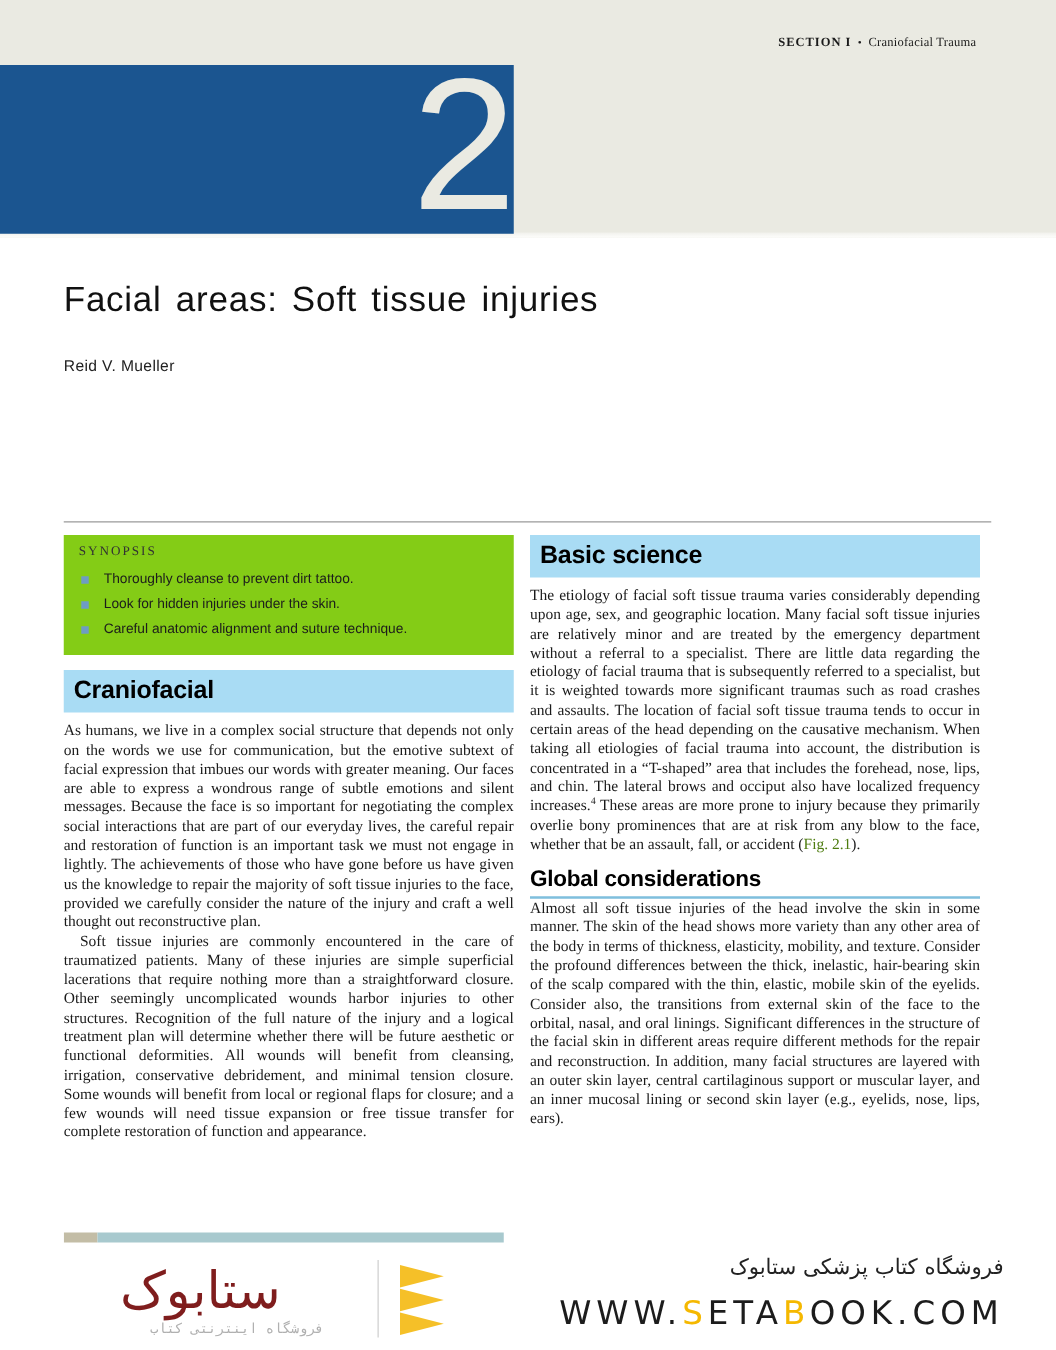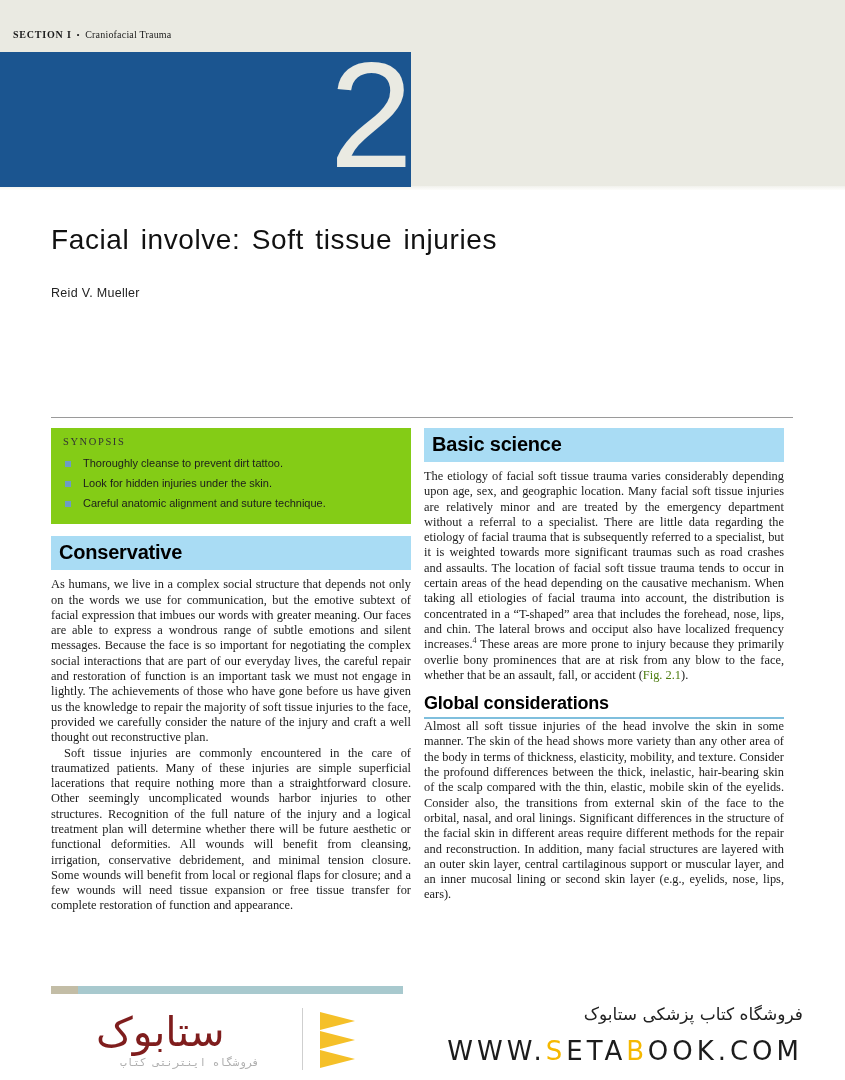--- a/index.html
+++ b/index.html
@@ -28,26 +28,25 @@
     position: absolute;
     left: 0; top: 186px;
     width: 845px; height: 4px;
     background: linear-gradient(#f1f1ec, #fdfdfb);
   }
 
   .running-head {
     position: absolute;
     left: 0; top: 29px;
     width: 781px;
-    text-align: left;
+    text-align: right;
     font-family: "Liberation Serif", serif;
     font-size: 10px;
     letter-spacing: 0.4px;
     color: #1a1a1a;
-    padding-left: 13px;
   }
   .running-head .sec {
     font-weight: bold;
     letter-spacing: 0.8px;
   }
   .running-head .dot {
     padding: 0 5px;
     font-size: 9px;
   }
   .running-head .sec-title {
@@ -291,37 +290,37 @@
 <div class="top-band-edge"></div>
 
 <div class="running-head">
   <span class="sec">SECTION I</span><span class="dot">•</span><span class="sec-title">Craniofacial Trauma</span>
 </div>
 
 <div class="chapter-banner">
   <div class="chapter-number">2</div>
 </div>
 
-<div class="chapter-title">Facial involve: Soft tissue injuries</div>
+<div class="chapter-title">Facial areas: Soft tissue injuries</div>
 <div class="chapter-author">Reid V. Mueller</div>
 
 <div class="top-rule"></div>
 
 <div class="col col-left">
 
   <div class="synopsis-box">
     <div class="synopsis-label">SYNOPSIS</div>
     <ul class="synopsis-list">
       <li><span class="sq"></span><span>Thoroughly cleanse to prevent dirt tattoo.</span></li>
       <li><span class="sq"></span><span>Look for hidden injuries under the skin.</span></li>
       <li><span class="sq"></span><span>Careful anatomic alignment and suture technique.</span></li>
     </ul>
   </div>
 
-  <div class="h1-blue">Conservative</div>
+  <div class="h1-blue">Craniofacial</div>
 
   <div class="body">
     <p>As humans, we live in a complex social structure that depends not only on the words we use for communication, but the emotive subtext of facial expression that imbues our words with greater meaning. Our faces are able to express a wondrous range of subtle emotions and silent messages. Because the face is so important for negotiating the complex social interactions that are part of our everyday lives, the careful repair and restoration of function is an important task we must not engage in lightly. The achievements of those who have gone before us have given us the knowledge to repair the majority of soft tissue injuries to the face, provided we carefully consider the nature of the injury and craft a well thought out reconstructive plan.</p>
     <p>Soft tissue injuries are commonly encountered in the care of traumatized patients. Many of these injuries are simple superficial lacerations that require nothing more than a straightforward closure. Other seemingly uncomplicated wounds harbor injuries to other structures. Recognition of the full nature of the injury and a logical treatment plan will determine whether there will be future aesthetic or functional deformities. All wounds will benefit from cleansing, irrigation, conservative debridement, and minimal tension closure. Some wounds will benefit from local or regional flaps for closure; and a few wounds will need tissue expansion or free tissue transfer for complete restoration of function and appearance.</p>
   </div>
 </div>
 
 <div class="col col-right">
 
   <div class="h1-blue">Basic science</div>

